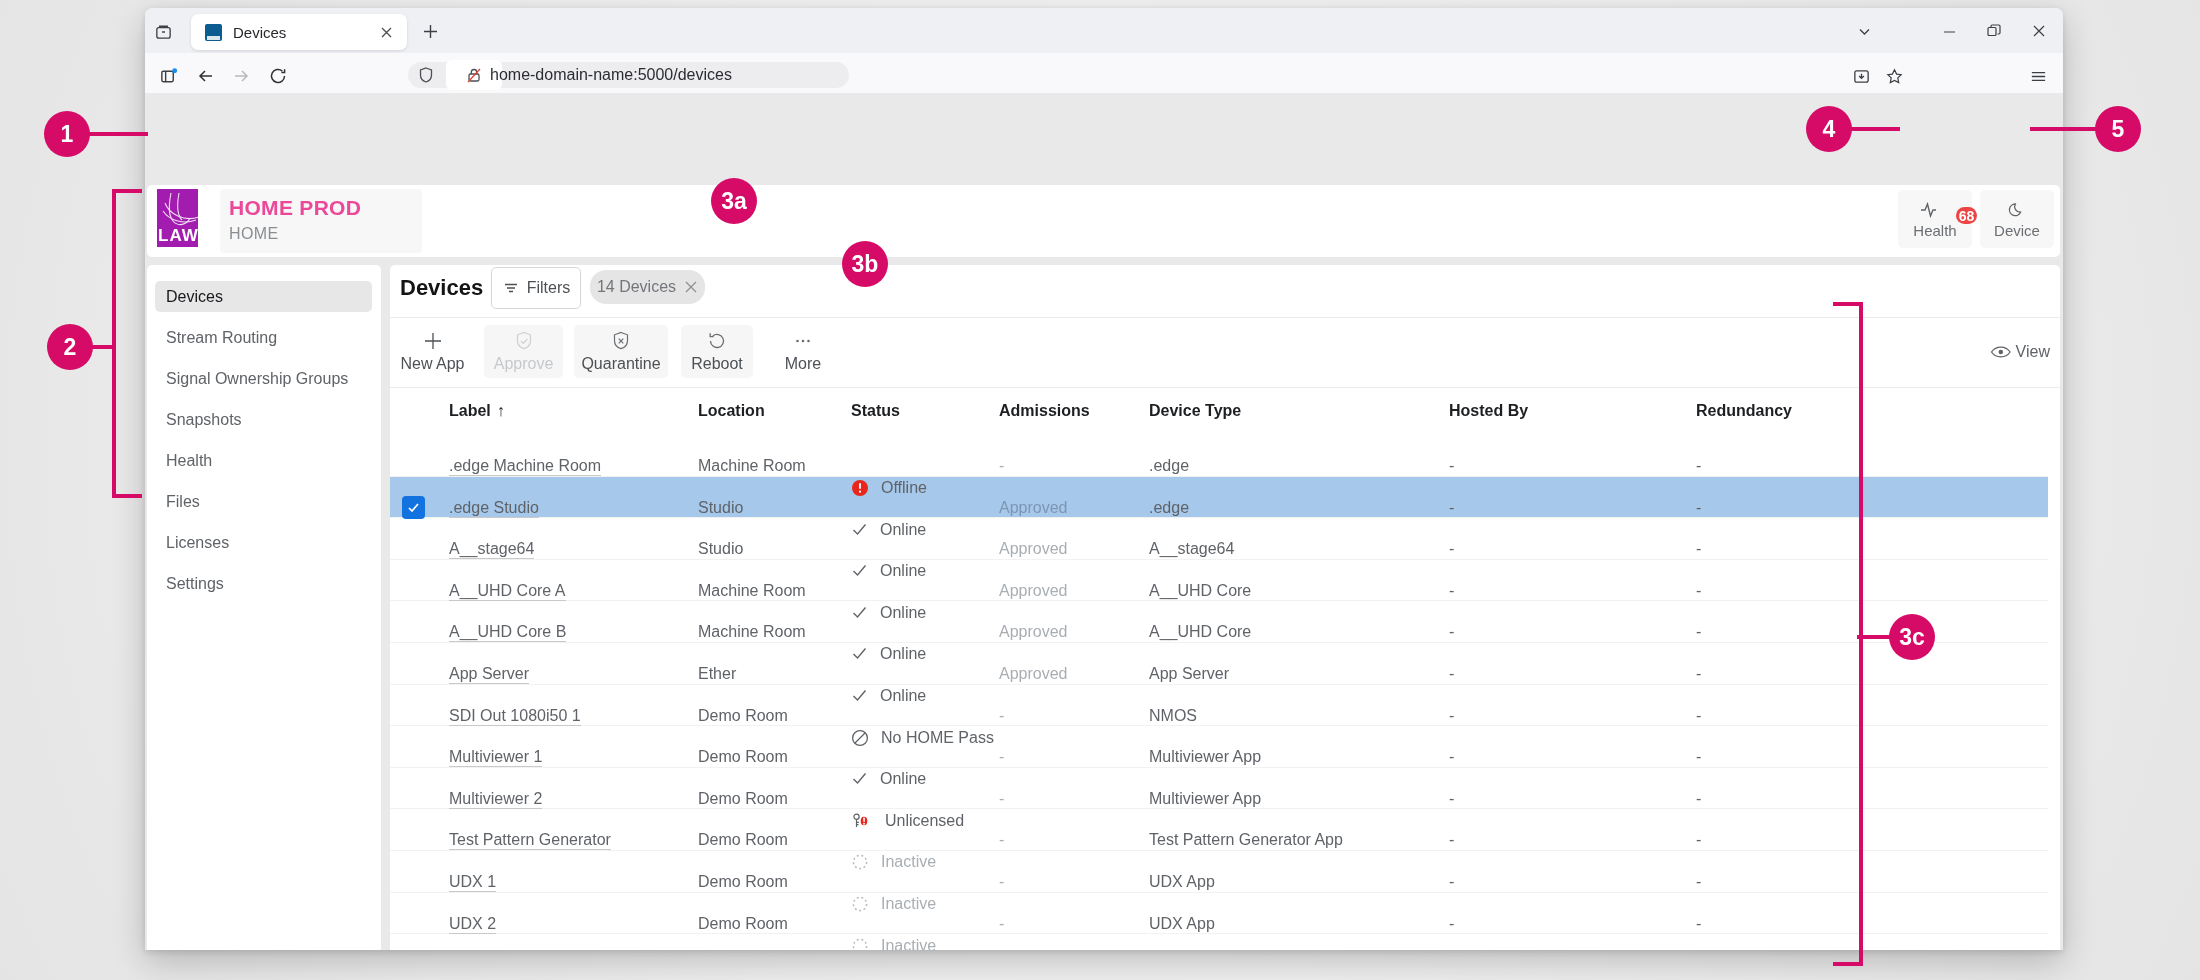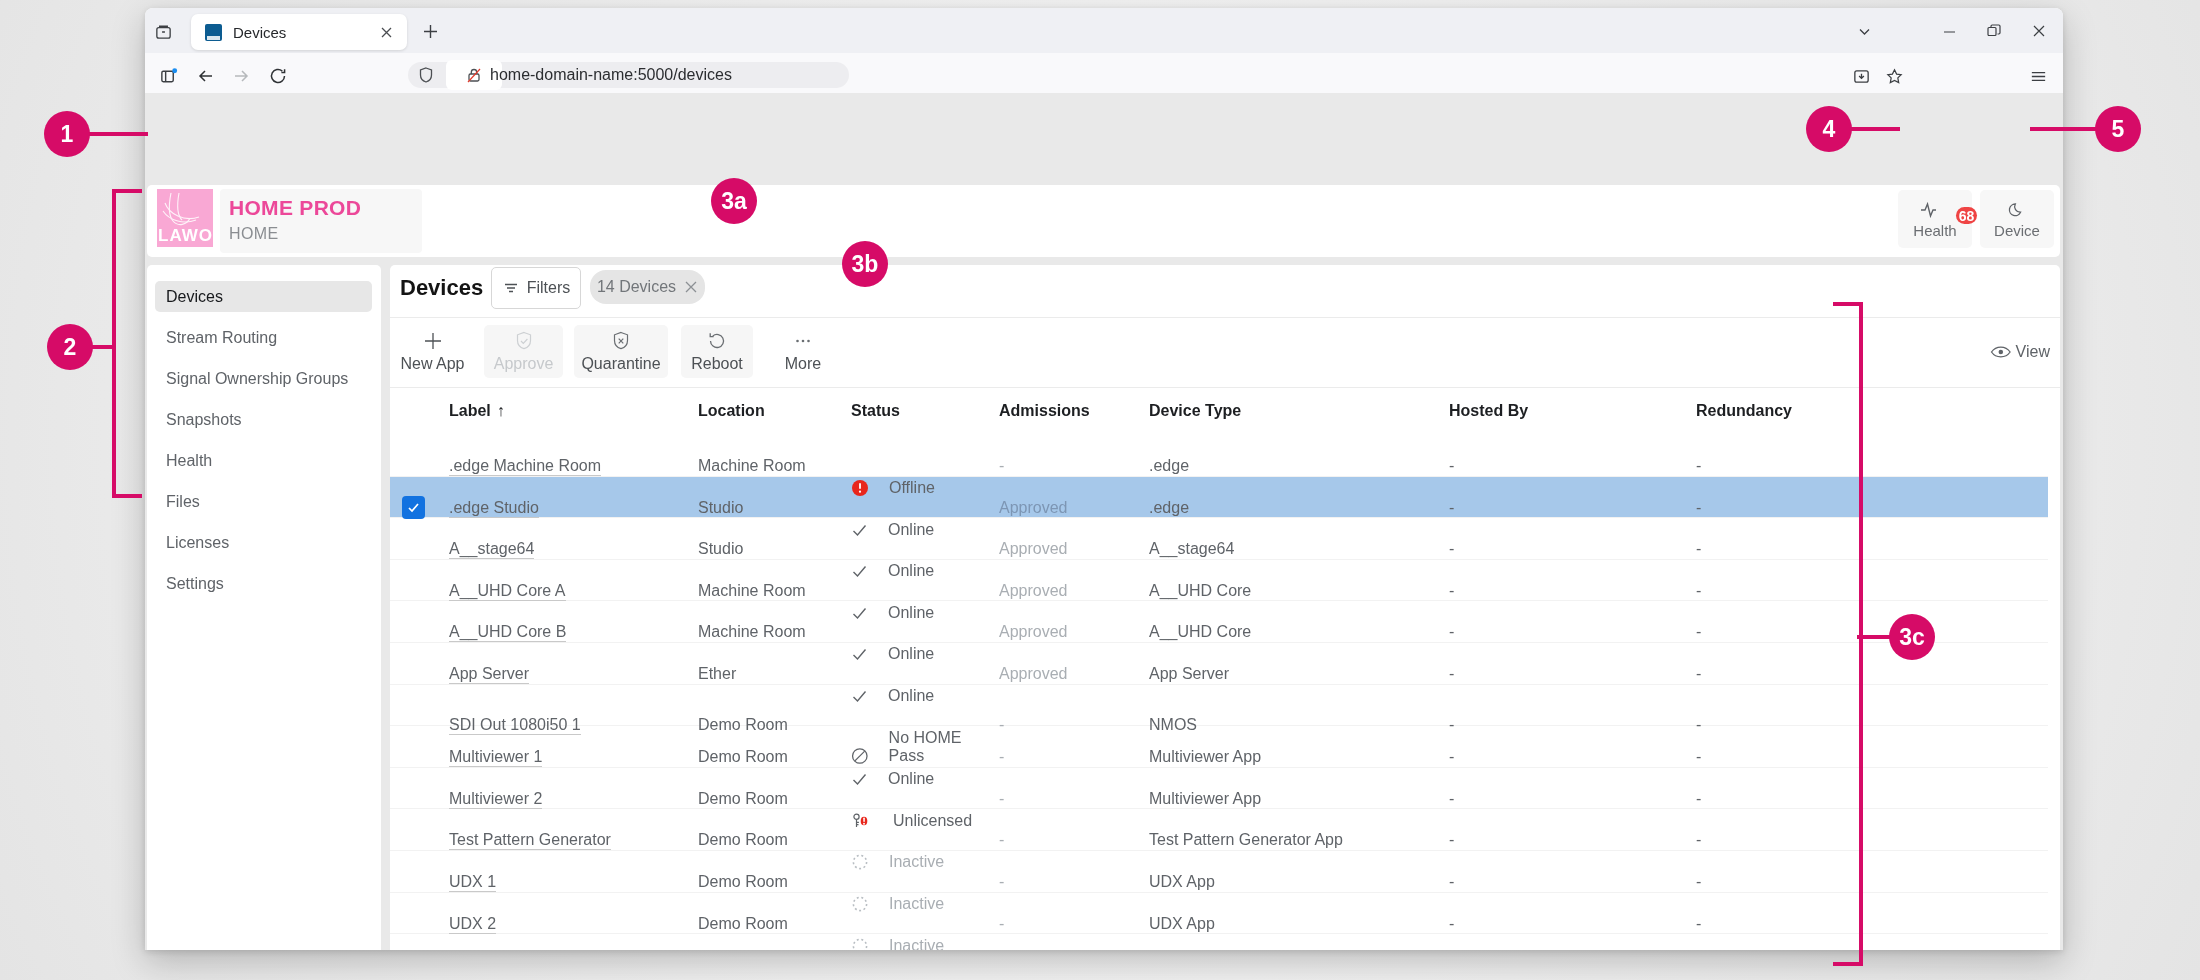--- a/index.html
+++ b/index.html
@@ -32,21 +32,21 @@
   .urlbar{position:absolute;left:263px;top:54px;width:441px;height:26px;background:#ededf0;
           border-radius:13px;display:flex;align-items:center;}
   .url-white{position:absolute;left:301px;top:52px;width:56px;height:30px;background:#fff;
              border-radius:6px;display:flex;align-items:center;justify-content:center;}
   .url-text{position:absolute;left:345px;top:54px;height:26px;line-height:26px;font-size:16px;
             color:#2b2d30;white-space:nowrap;}
 
   
   .card{background:#fff;border-radius:5px;}
   .header-card{position:absolute;left:2px;top:92px;width:1913px;height:72px;}
-  .logo{position:absolute;left:10px;top:4px;width:56px;height:58px;background:#f9a8d4;}
+  .logo{position:absolute;left:10px;top:4px;width:41px;height:58px;background:#a21caf;}
   .brandbox{position:absolute;left:73px;top:4px;width:202px;height:64px;background:#f7f7f7;
             border-radius:4px;}
   .brand-name{position:absolute;left:82px;top:11px;font-size:21px;font-weight:bold;color:#ec4899;
               letter-spacing:.3px;}
   .brand-sub{position:absolute;left:82px;top:40px;font-size:16px;color:#8a8d91;letter-spacing:.4px;}
 
   .hdr-action{position:absolute;top:5px;width:74px;height:58px;background:#f7f7f7;border-radius:5px;
               display:flex;flex-direction:column;align-items:center;justify-content:center;}
   .hdr-action .lbl{font-size:15px;color:#6b6e72;margin-top:3px;}
   .badge{position:absolute;left:41px;top:8px;min-width:17px;height:17px;border-radius:9px;
@@ -84,21 +84,21 @@
   .thead{position:absolute;left:0;top:122px;width:calc(100% - 12px);height:48px;
          font-size:16px;font-weight:bold;color:#1d1f22;}
   .rows{position:absolute;left:0;top:170px;width:100%;}
   .trow{height:41.6px;font-size:16px;color:#5f6368;border-bottom:1px solid #f2f2f2;
         box-sizing:border-box;width:calc(100% - 12px);}
   .trow.selected{background:#a6c8ea;}
   .cbox{width:23px;height:23px;border-radius:4px;background:#ececec;}
   .cbox.checked{background:#1272e0;display:flex;align-items:center;justify-content:center;}
   .lbl-link{border-bottom:1px solid #c9c9c9;padding-bottom:1px;}
   .muted{color:#a9aeb3;}
-  .status-cell{display:flex;align-items:flex-end;gap:20px;margin-top:44px;}
+  .status-cell{display:flex;align-items:flex-start;gap:12px;margin-top:44px;}
   .sort-arrow{margin-left:6px;font-weight:normal;}
 
   
   .ann-circle{position:absolute;width:46px;height:46px;border-radius:50%;background:#d60b67;
               color:#fff;font-size:23px;font-weight:bold;display:flex;align-items:center;
               justify-content:center;z-index:30;}
   .ann-line{position:absolute;height:4px;background:#d60b67;z-index:25;}
   .bracket-left{position:absolute;border-left:4px solid #d60b67;border-top:4px solid #d60b67;
                 border-bottom:4px solid #d60b67;z-index:25;}
   .bracket-right{position:absolute;border-right:4px solid #d60b67;border-top:4px solid #d60b67;

